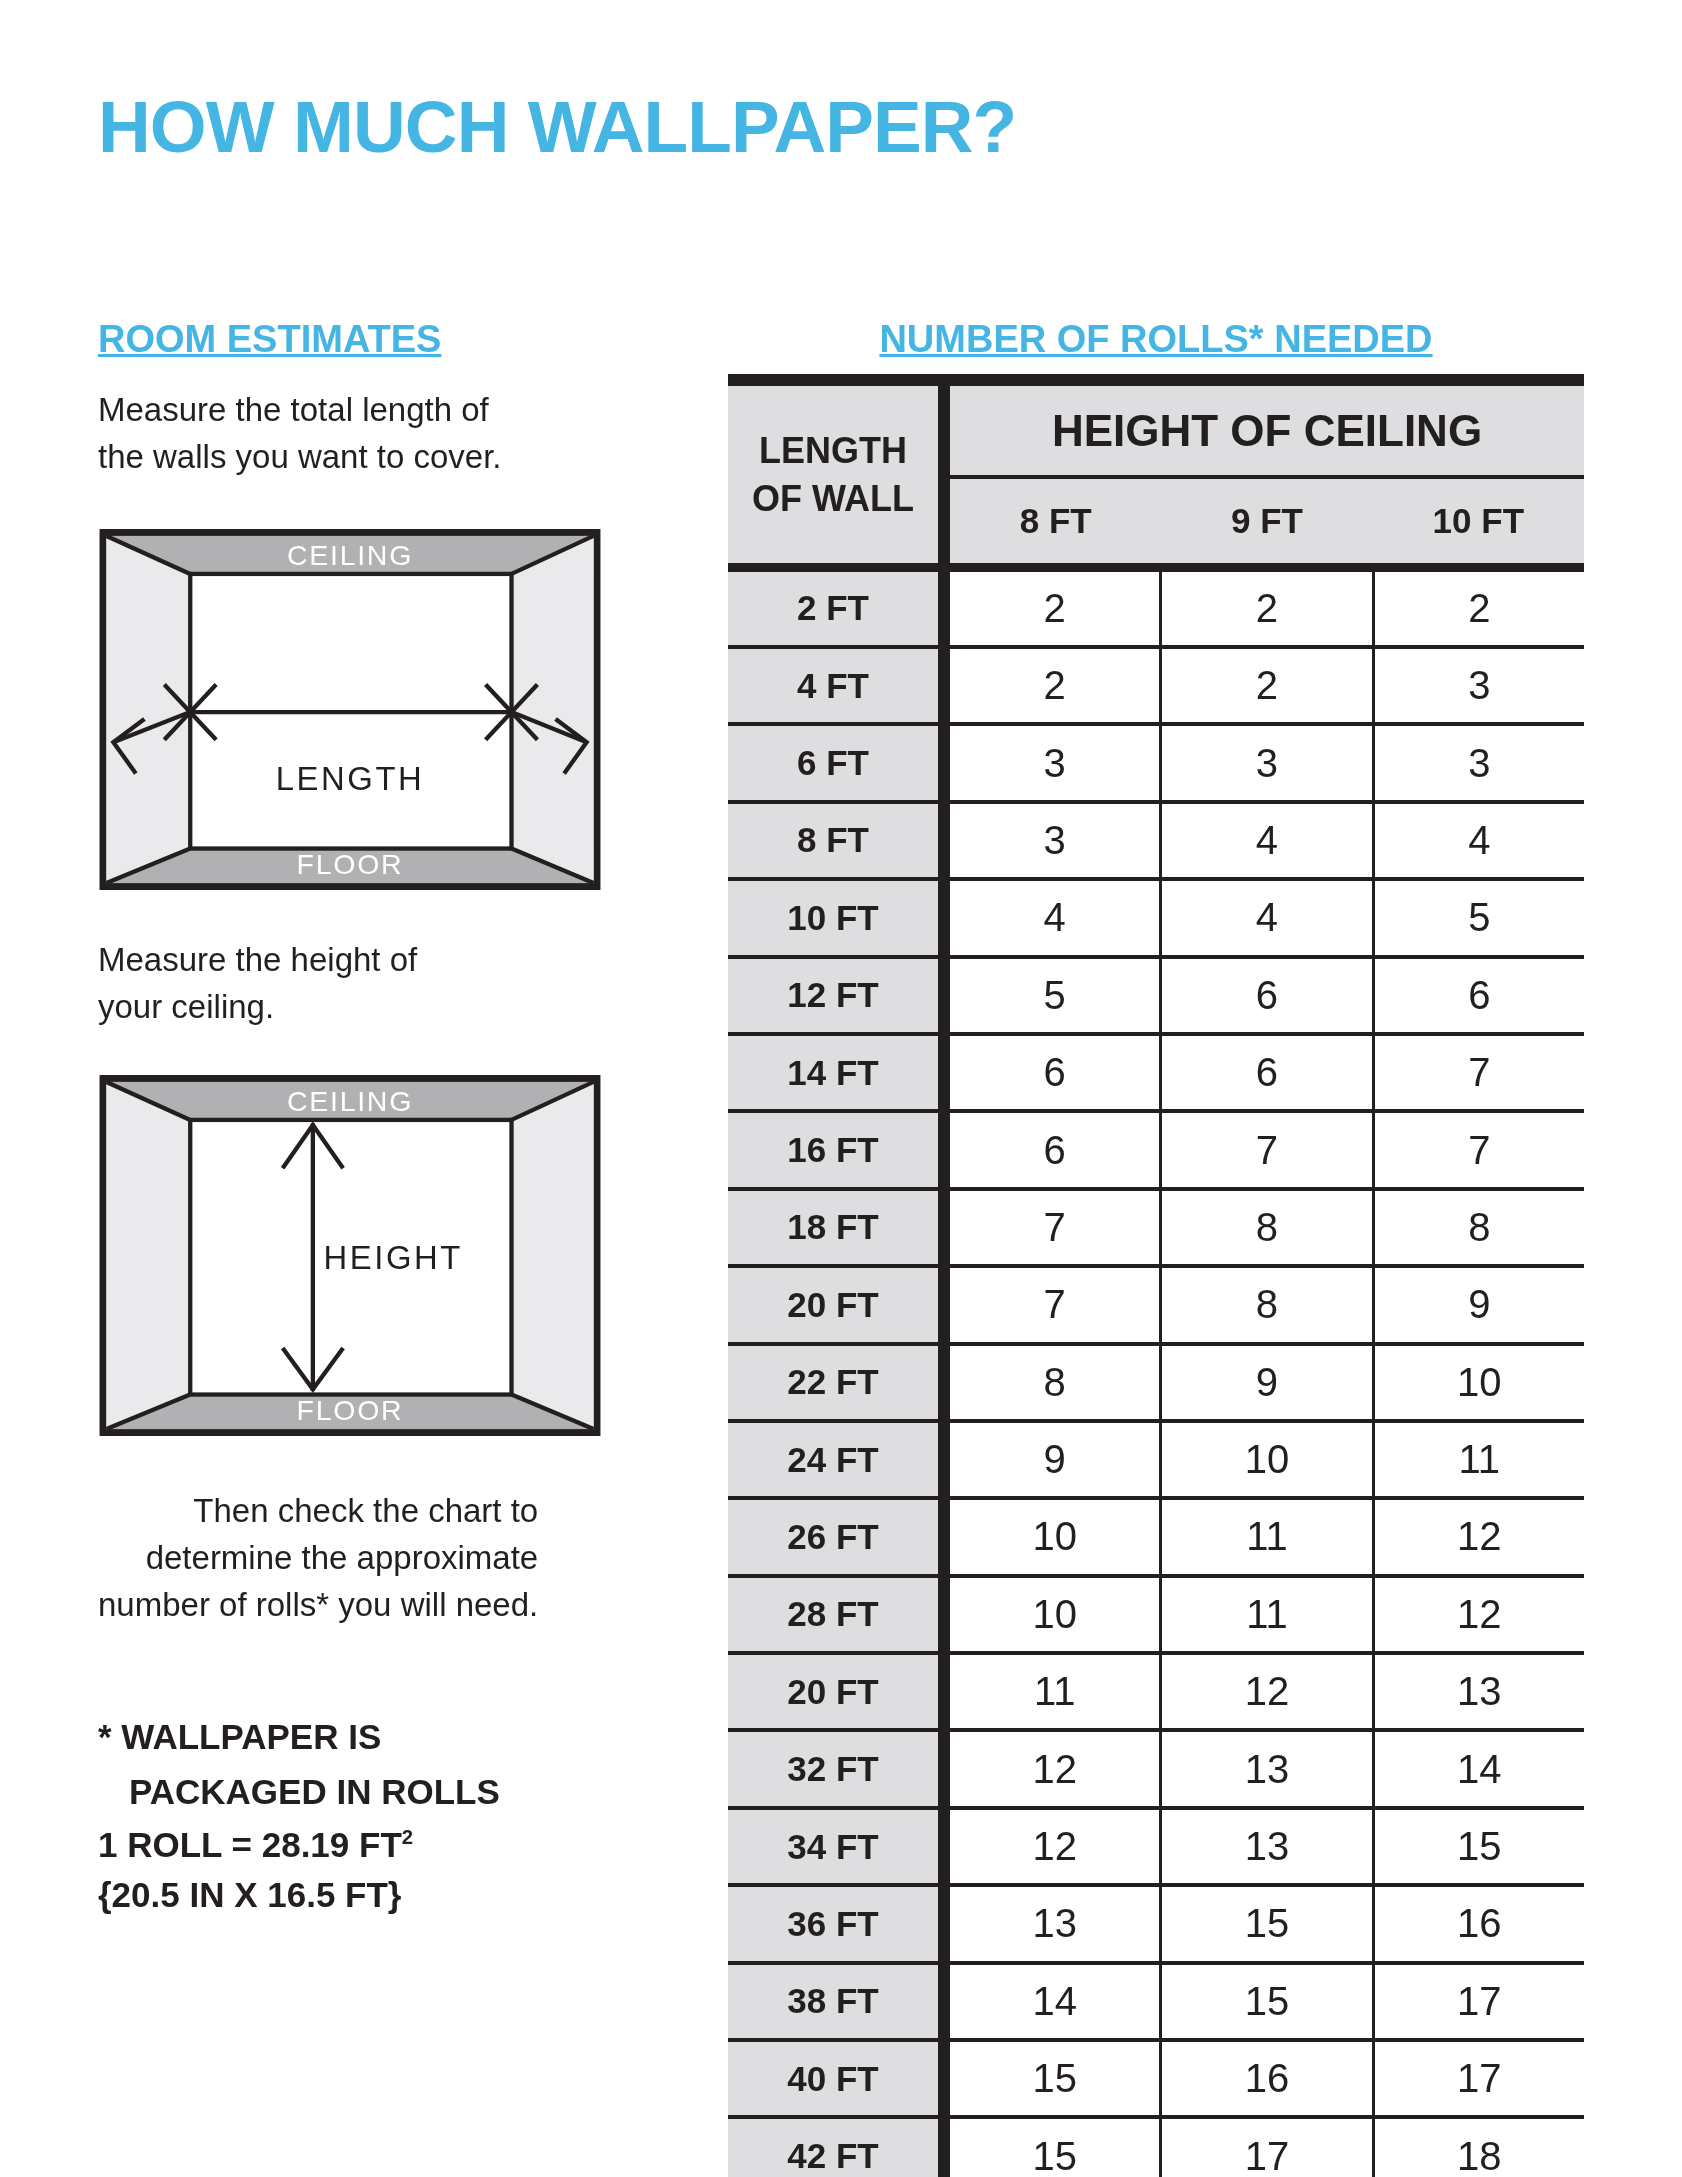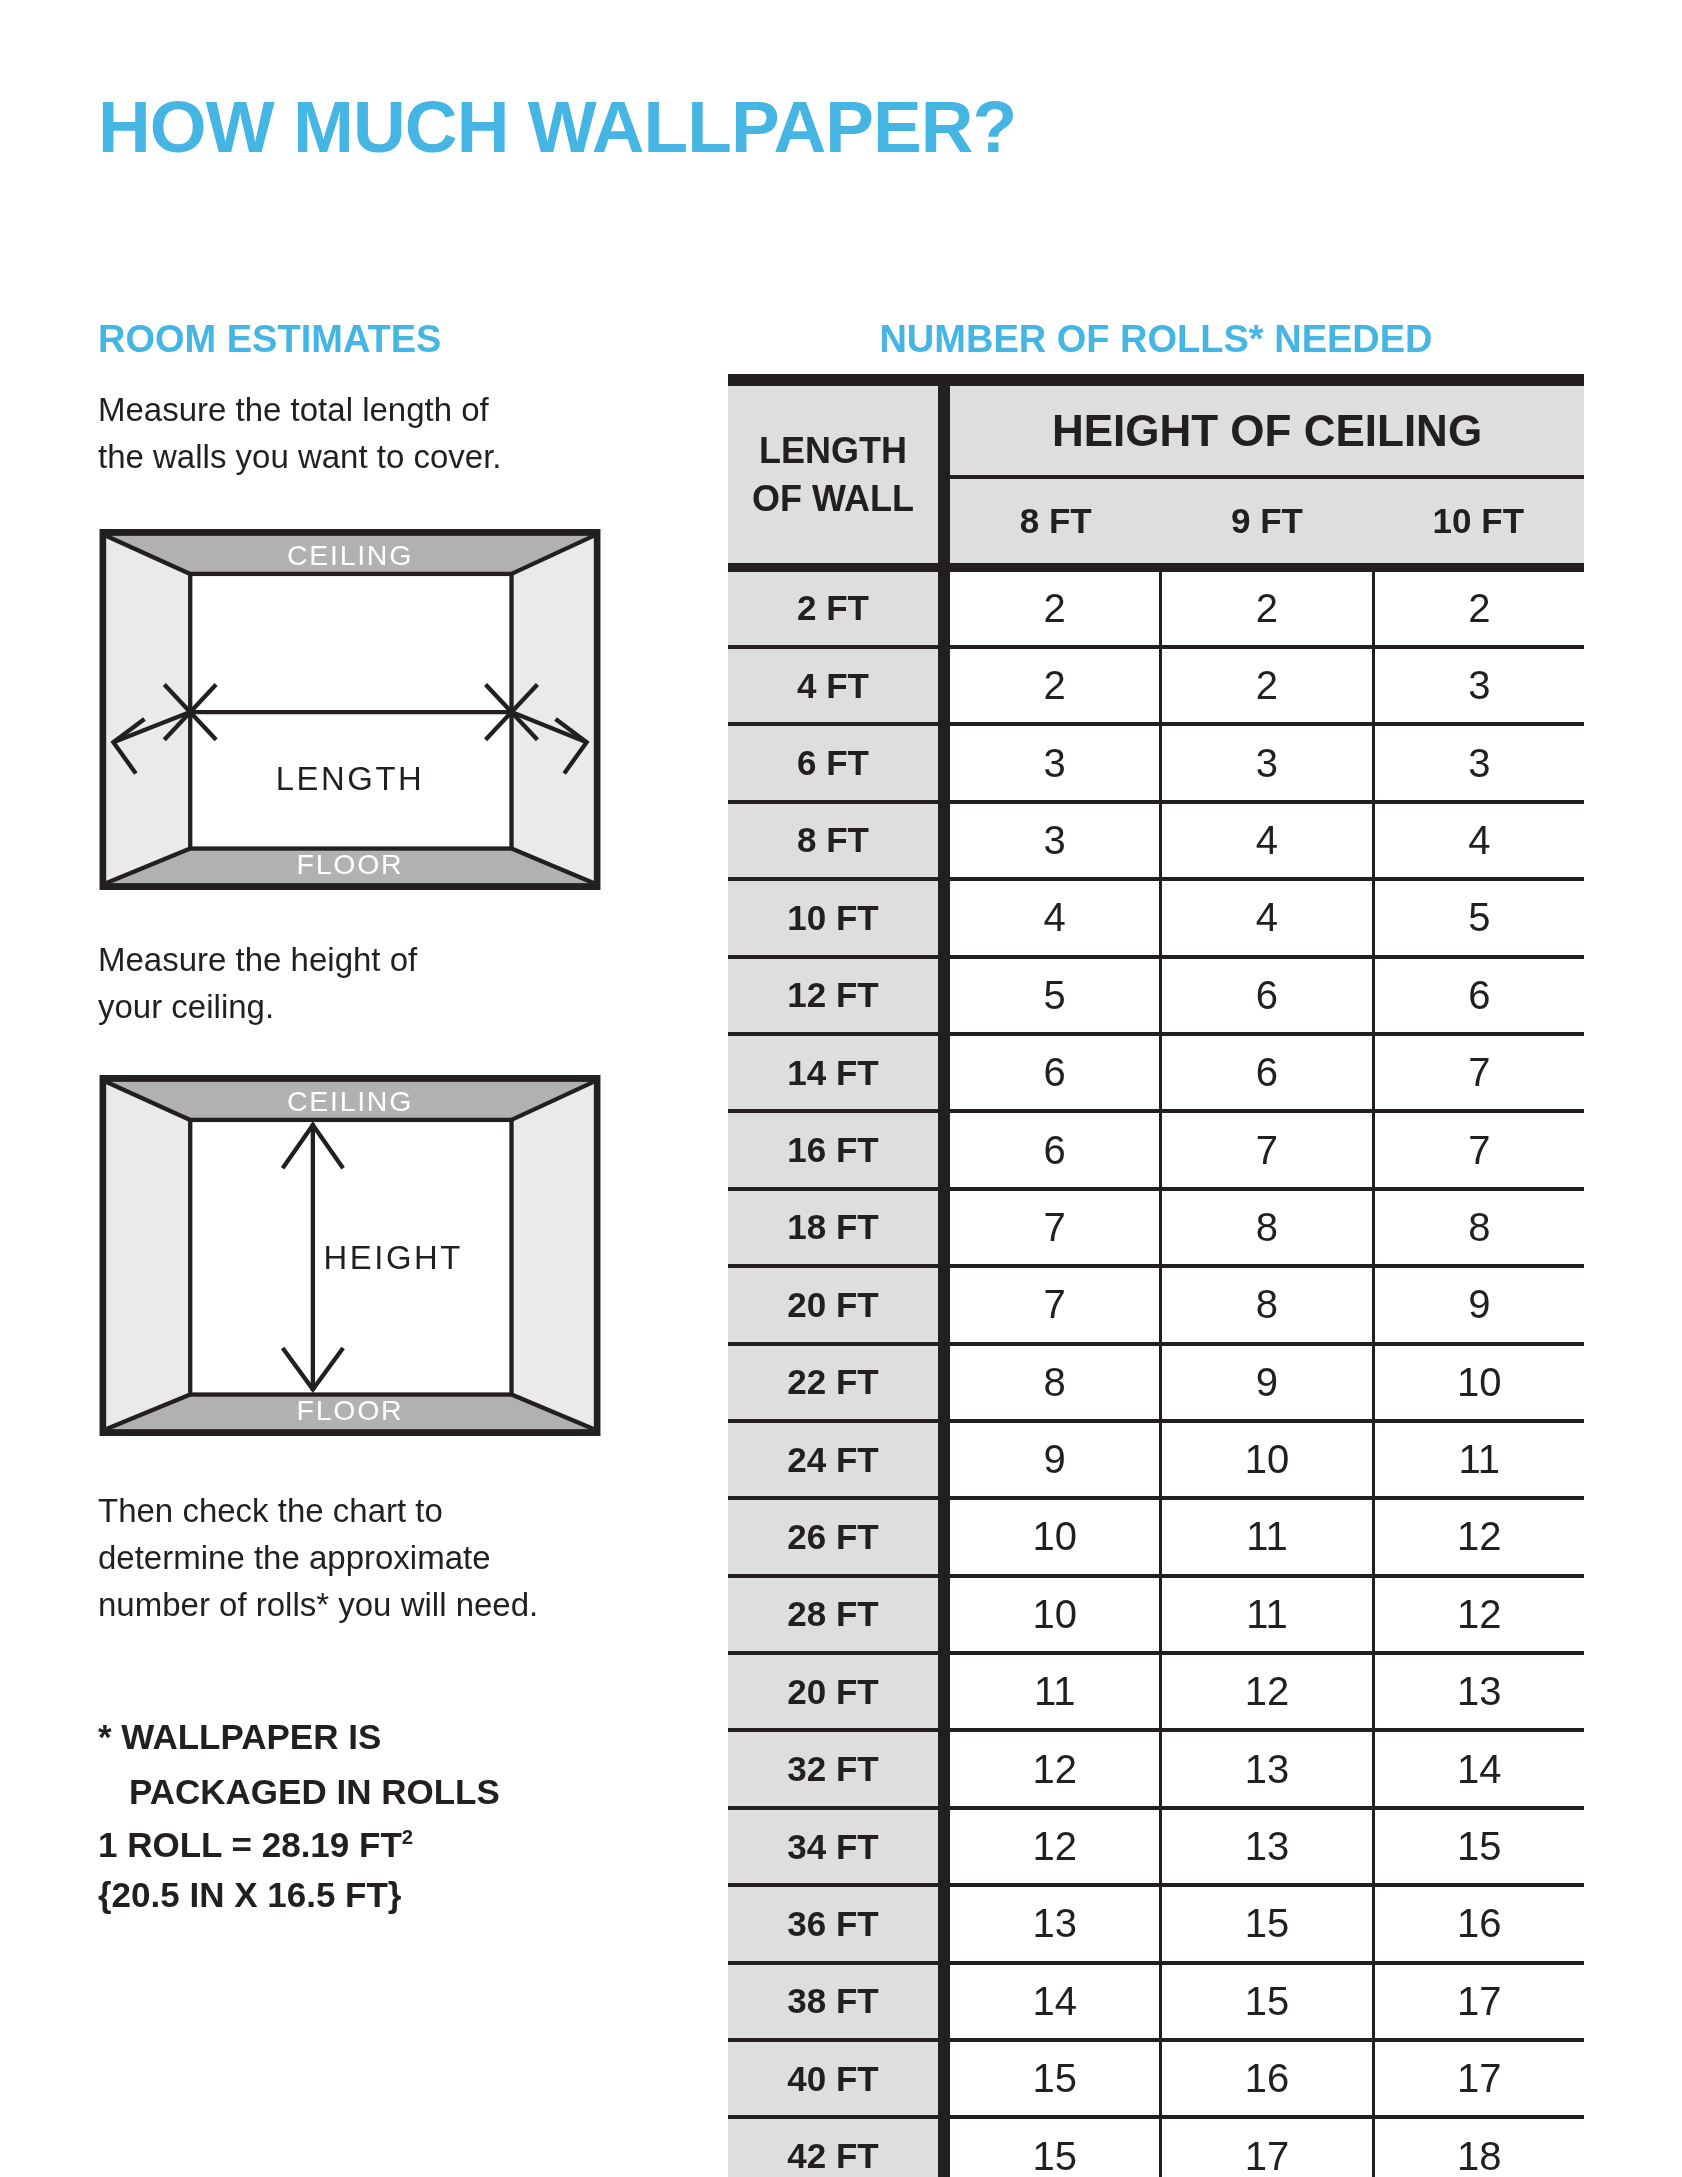--- a/index.html
+++ b/index.html
@@ -6,29 +6,29 @@
   html,body { background:#ffffff; }
   body { font-family:"Liberation Sans","DejaVu Sans",sans-serif; color:#231f20; }
   .page { position:relative; width:1683px; height:2177px; background:#ffffff; overflow:hidden; }
 
   .page-title {
     position:absolute; left:98px; top:85px;
     font-size:73px; font-weight:bold; letter-spacing:-0.9px; color:#45b5e3;
   }
 
   .section-heading {
-    font-size:38px; font-weight:bold; color:#45b5e3; letter-spacing:0px;
+    font-size:38px; font-weight:bold; color:#45b5e3; letter-spacing:0px;text-decoration:underline;
   }
   .heading-left { position:absolute; left:98px; top:318px; }
   .heading-table { position:absolute; left:728px; top:318px; width:856px; text-align:center; }
 
   .para { position:absolute; left:98px; font-size:33px; line-height:47px; color:#231f20; }
   .para-1 { top:386px; }
   .para-2 { top:936px; }
-  .para-3 { top:1487px; }
+  .para-3 { top:1487px;text-align:right; }
 
   .footnote { position:absolute; left:98px; top:1709px; font-size:35px; font-weight:bold; line-height:55px; }
   .footnote .indent { padding-left:31px; }
 
   .roll-info { position:absolute; left:98px; top:1812px; font-size:35px; font-weight:bold; line-height:50px; }
   .roll-info sup { font-size:58%; vertical-align:super; }
 
   .diagram { position:absolute; left:99px; width:502px; height:361px; }
   .diagram-1 { top:529px; }
   .diagram-2 { top:1075px; }

